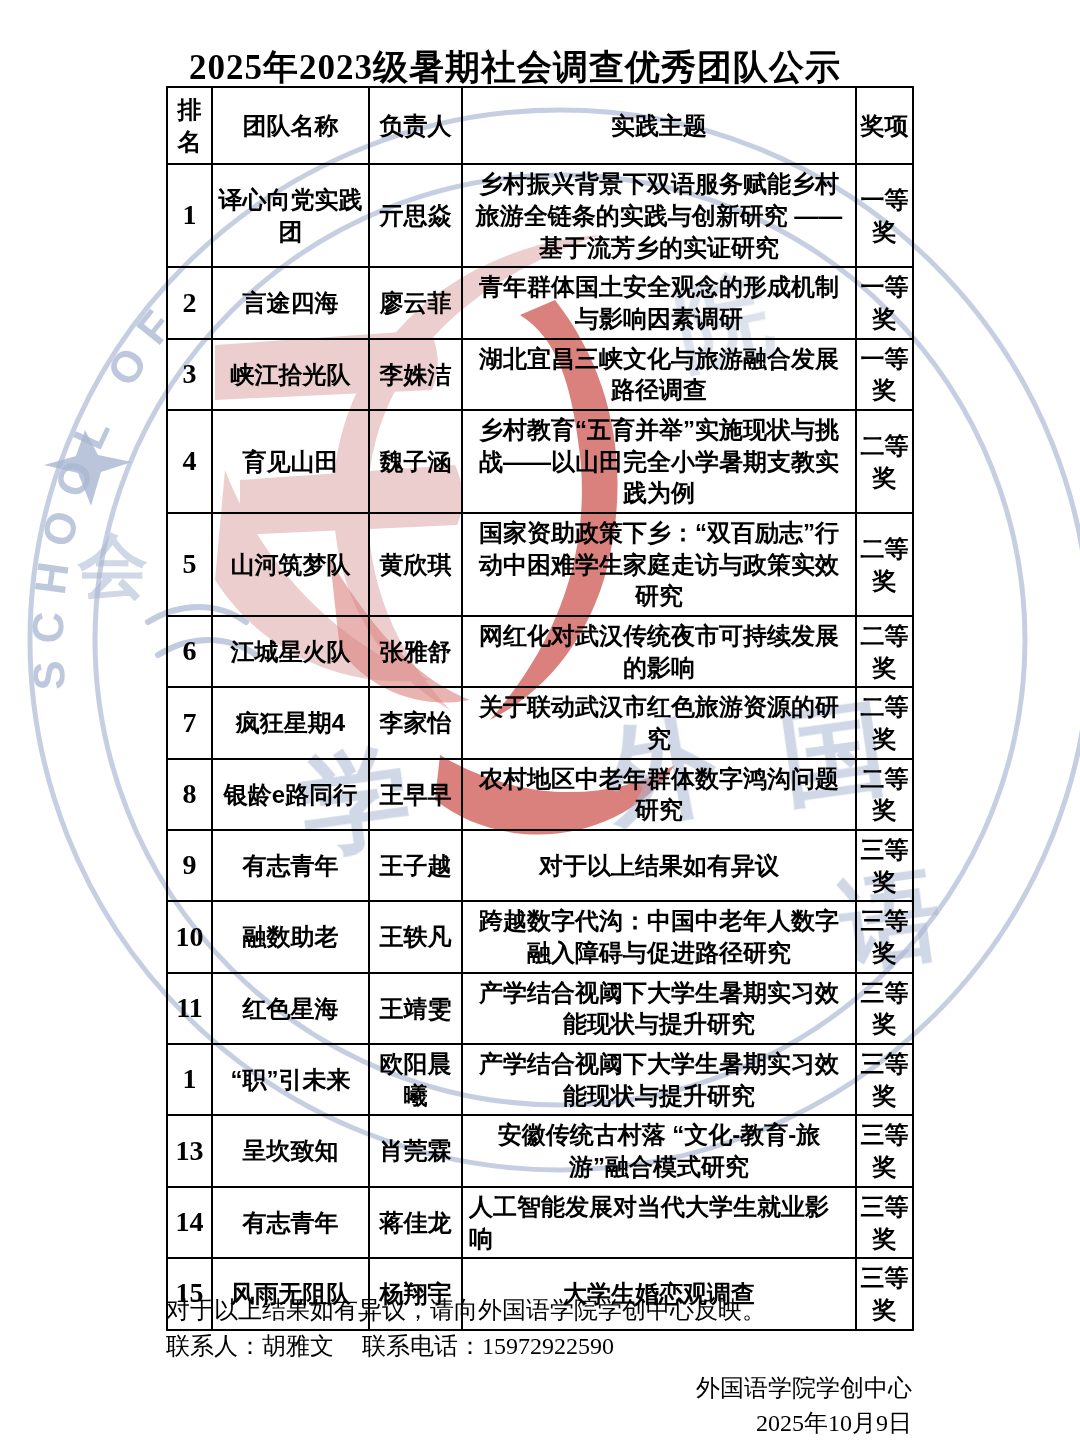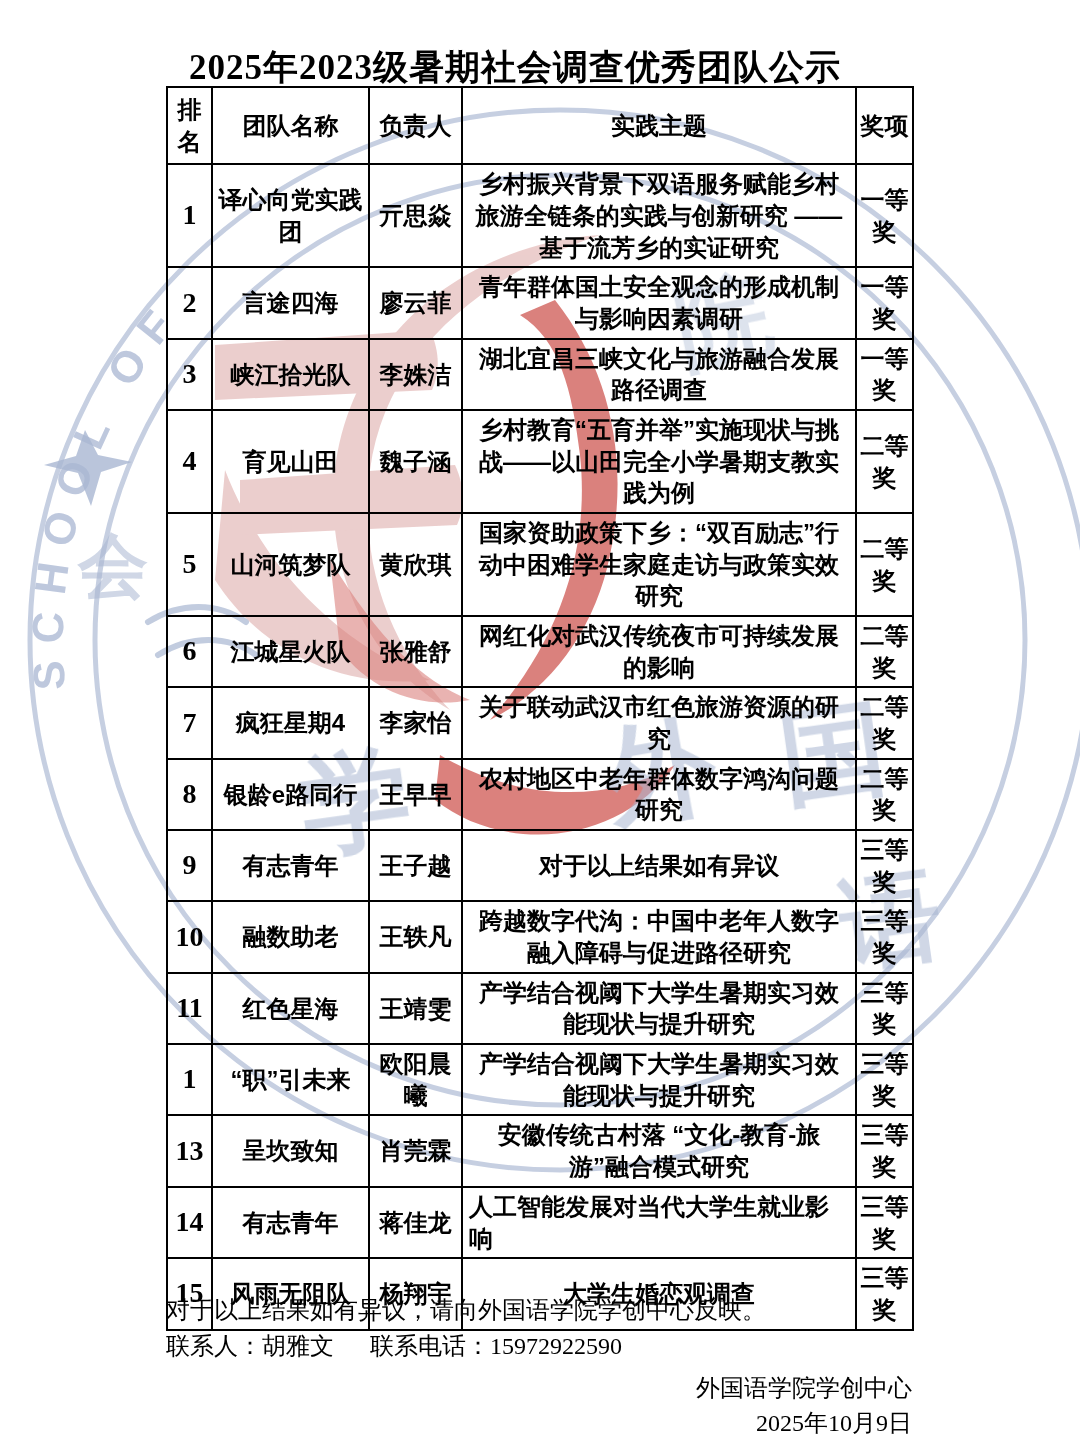--- a/index.html
+++ b/index.html
@@ -21,21 +21,21 @@
     border:2px solid #000;font-weight:bold;font-size:24px;line-height:1.32;
     padding:3px 5px;text-align:center;vertical-align:middle;word-break:break-all;
   }
   .award-table th{padding:6px 2px;}
   td.cell-rank{font-family:"Liberation Serif",serif;font-size:28px;padding:3px 1px;}
   td.cell-topic{padding:3px 6px;}
   td.cell-award{padding:3px 1px;}
   .footer{position:absolute;left:166px;top:1292px;width:746px;font-size:24px;line-height:36px;}
   .footer-note{margin-bottom:0;}
   .footer-contact{margin-bottom:6px;}
-  .footer-phone-label{margin-left:36px;text-align:right;}
+  .footer-phone-label{margin-left:28px;text-align:right;}
   .footer-phone,.footer-date{font-family:"Liberation Serif",serif;}
   .footer-org,.footer-date-line{text-align:right;line-height:35px;}
 </style>
 </head>
 <body>
 
 <div class="page">
 
   <svg class="watermark" viewBox="0 0 1080 1440" xmlns="http://www.w3.org/2000/svg">
     <defs>

